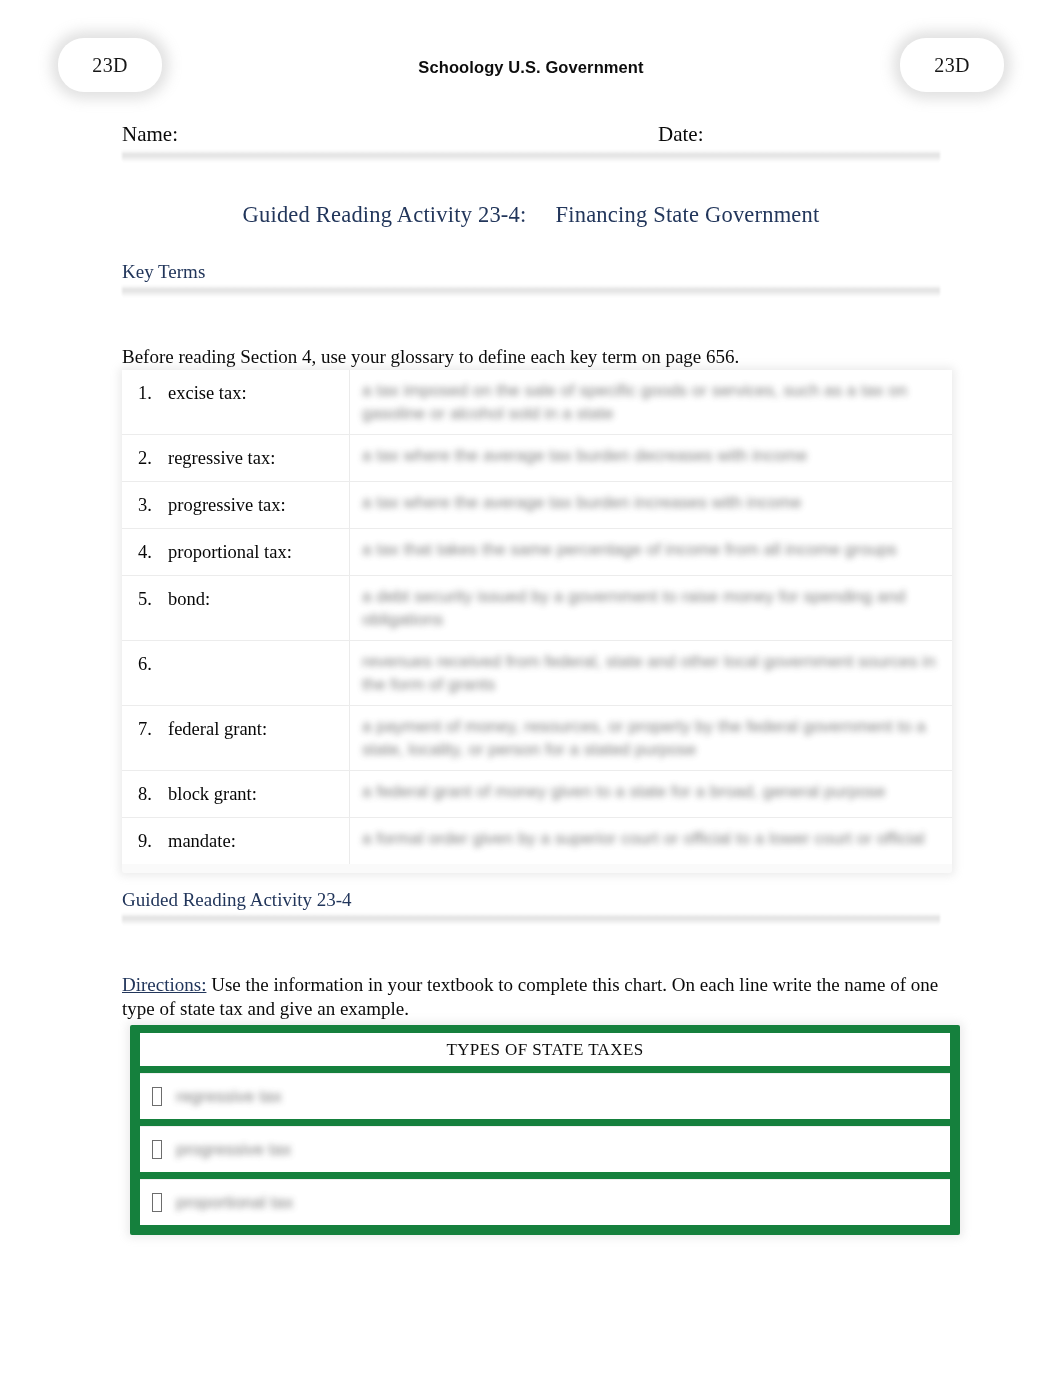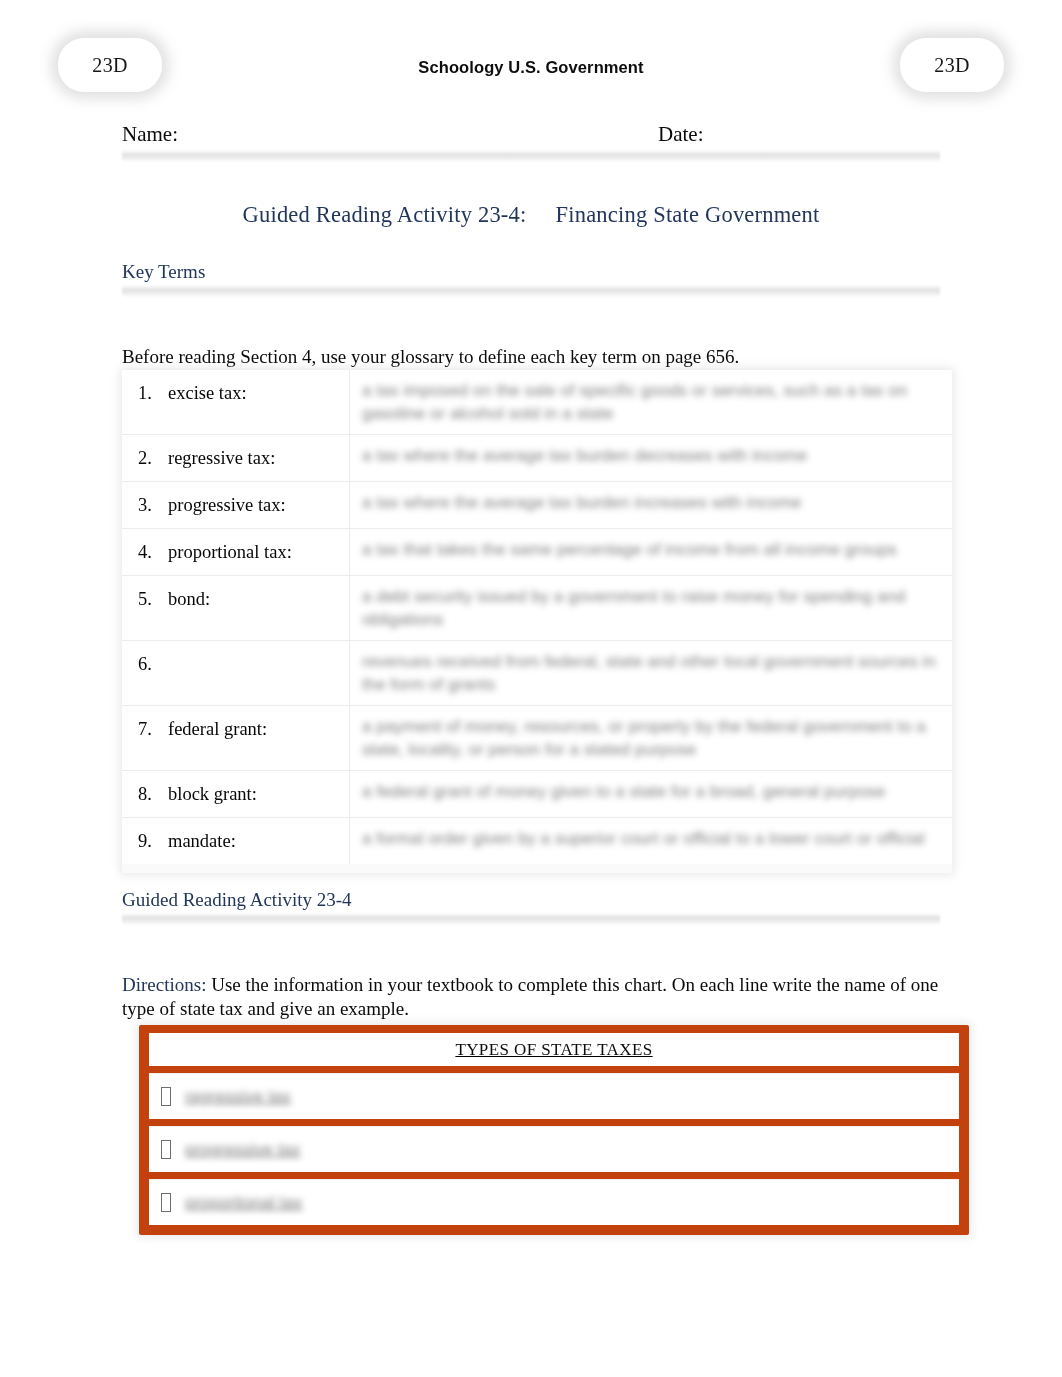--- a/index.html
+++ b/index.html
@@ -130,21 +130,21 @@
     left: 0;
     width: 818px;
     font-size: 19px;
     line-height: 24px;
     color: #0a0a0a;
     font-family: "Liberation Serif", serif;
     margin-top: 31px;
   }
   .para-before { top: 314px; }
   .para-directions { top: 942px; }
-  .para-directions .dir-label { color: #22365b; }
+  .para-directions .dir-label { color: #22365b; text-decoration: underline; }
 
   
   .kt-table {
     position: absolute;
     left: 0;
     top: 370px;
     width: 830px;
     background: #fafafa;
     box-shadow: 0 0 9px 3px rgba(170,170,170,0.22);
     border-radius: 2px;
@@ -194,28 +194,27 @@
     font-family: "Liberation Sans", sans-serif;
     filter: blur(3.4px);
     opacity: 0.78;
     overflow: hidden;
     word-break: break-word;
   }
 
   
   .tst-table {
     position: absolute;
-    left: 17px;
+    left: 8px;
     top: 1025px;
     width: 830px;
-    background: #c2410c;
+    background: #15803d;
     box-shadow: 0 0 9px 3px rgba(170,170,170,0.22);
     border-radius: 2px;
     padding: 8px 0 10px 0;
-    text-decoration: underline;
   }
   .tst-header {
     height: 33px;
     background: #ffffff;
     display: flex;
     align-items: center;
     justify-content: center;
     font-size: 17px;
     letter-spacing: 0.4px;
     color: #0c0c0c;

